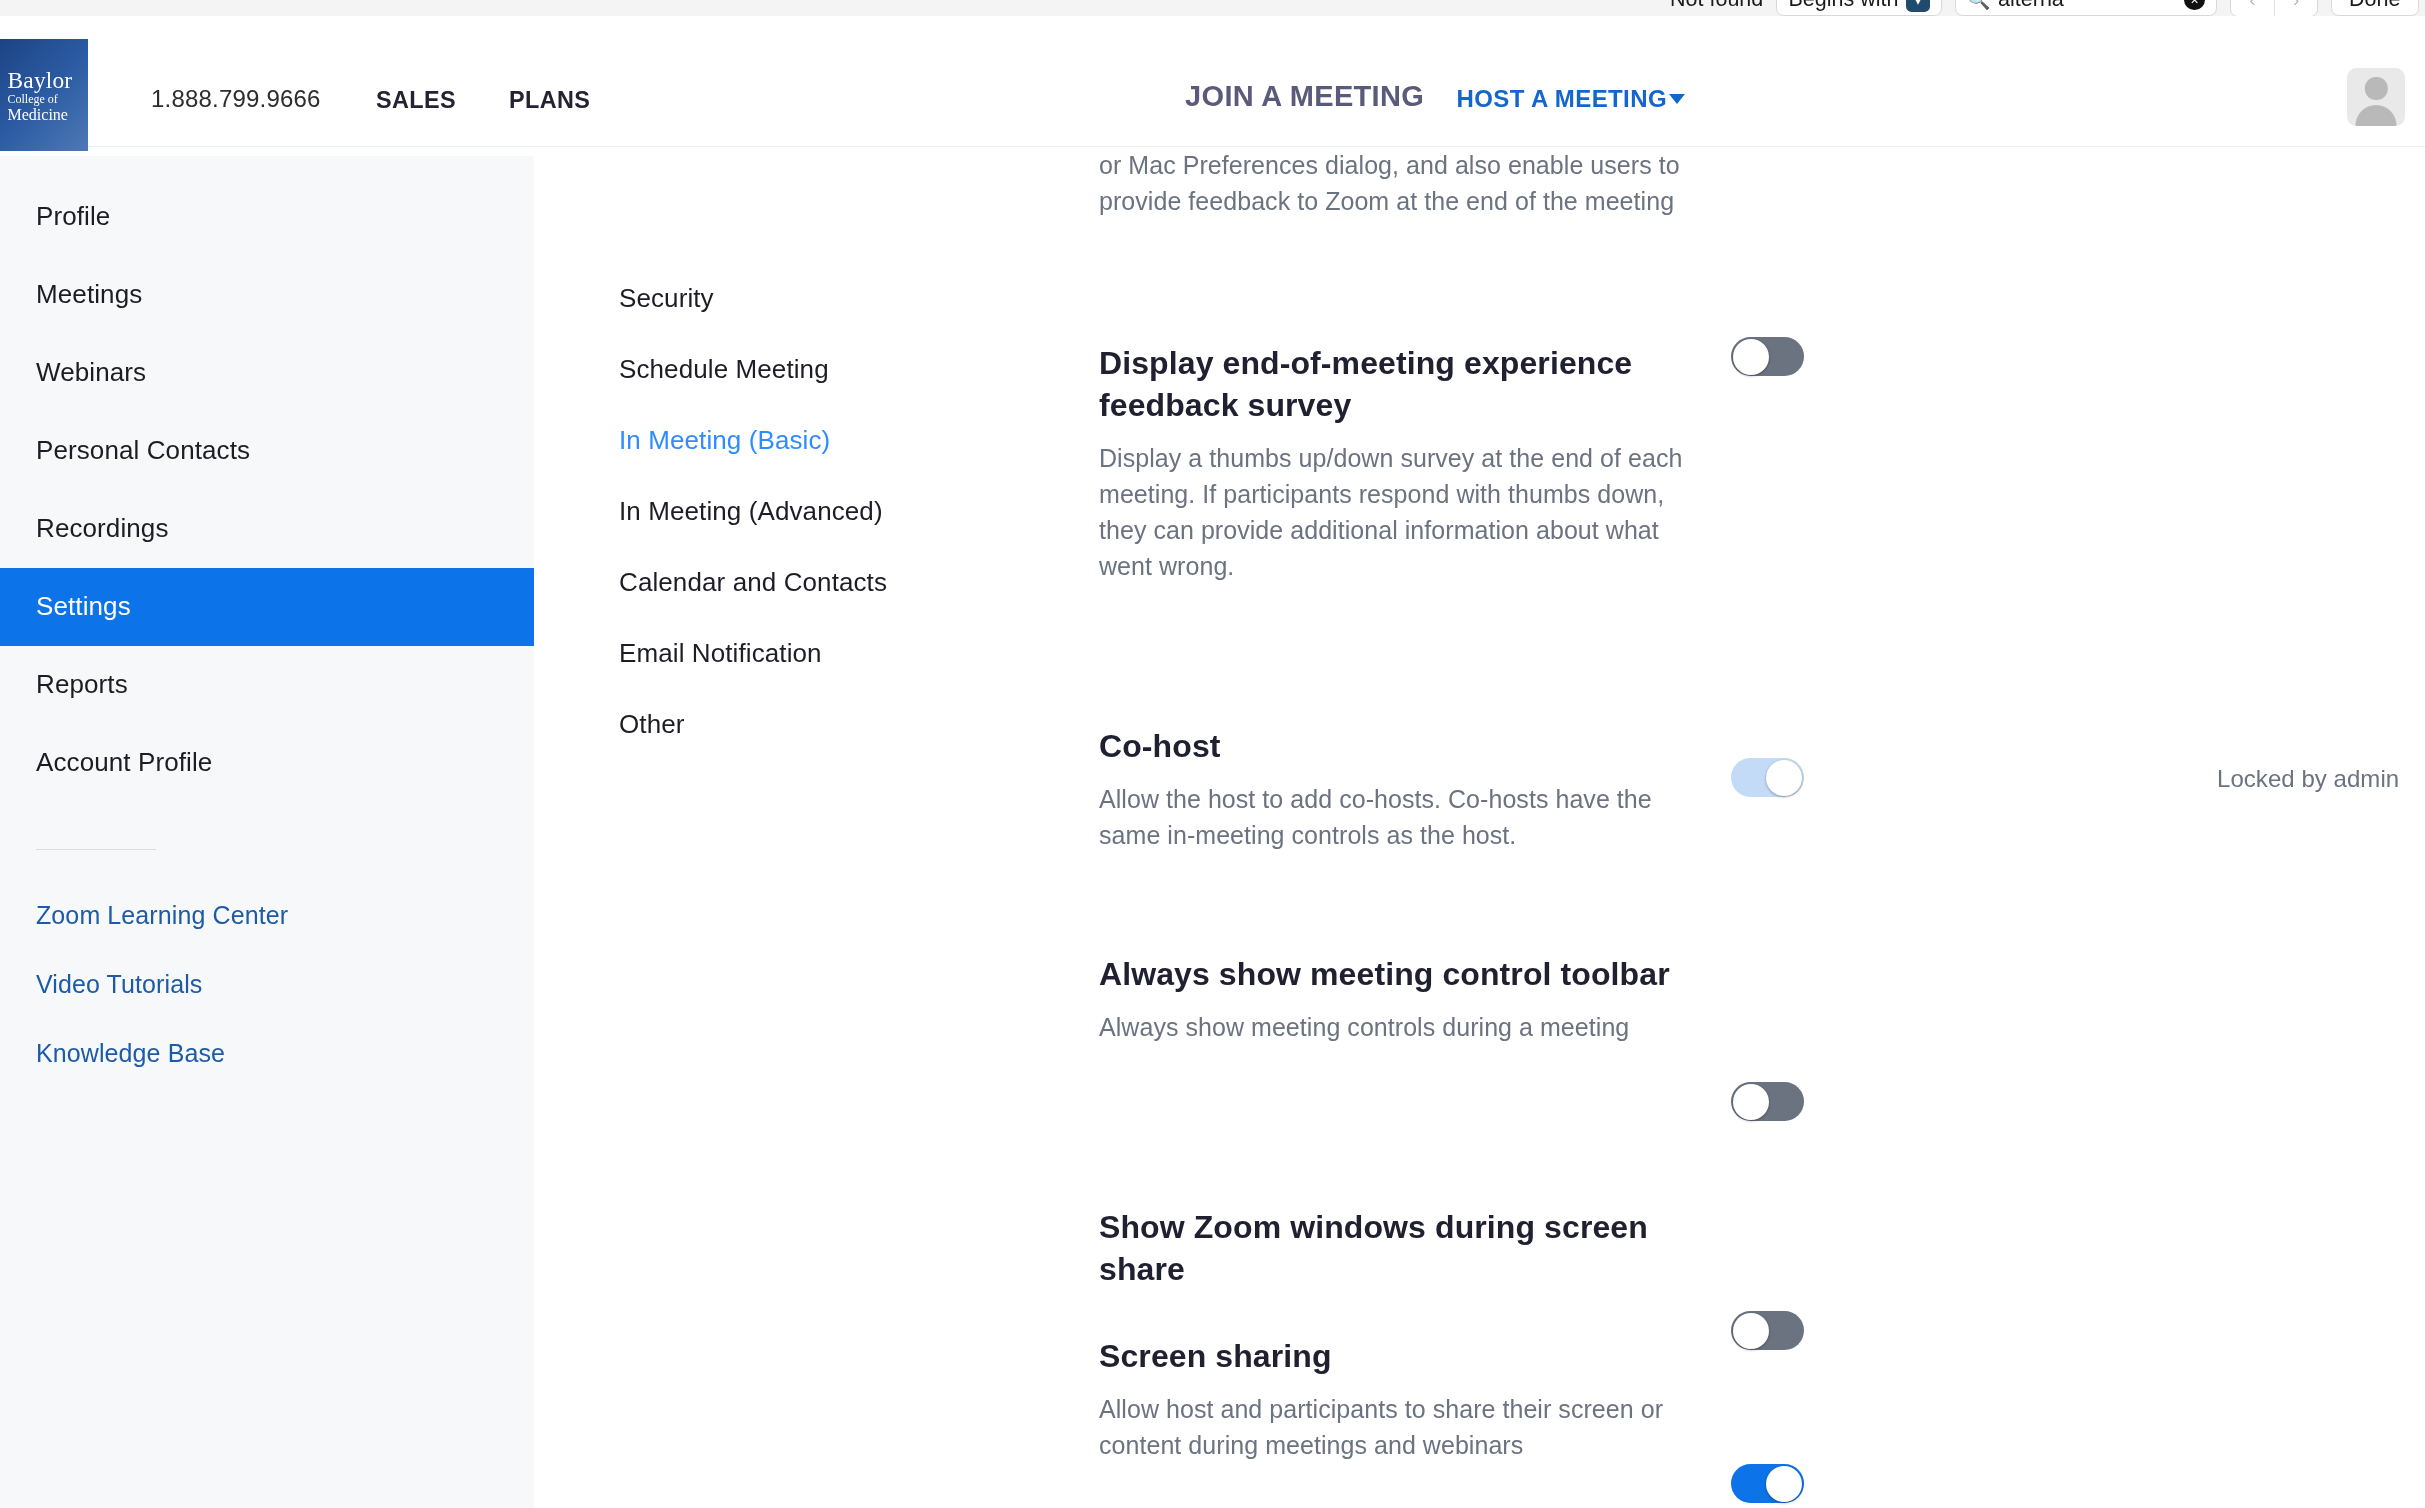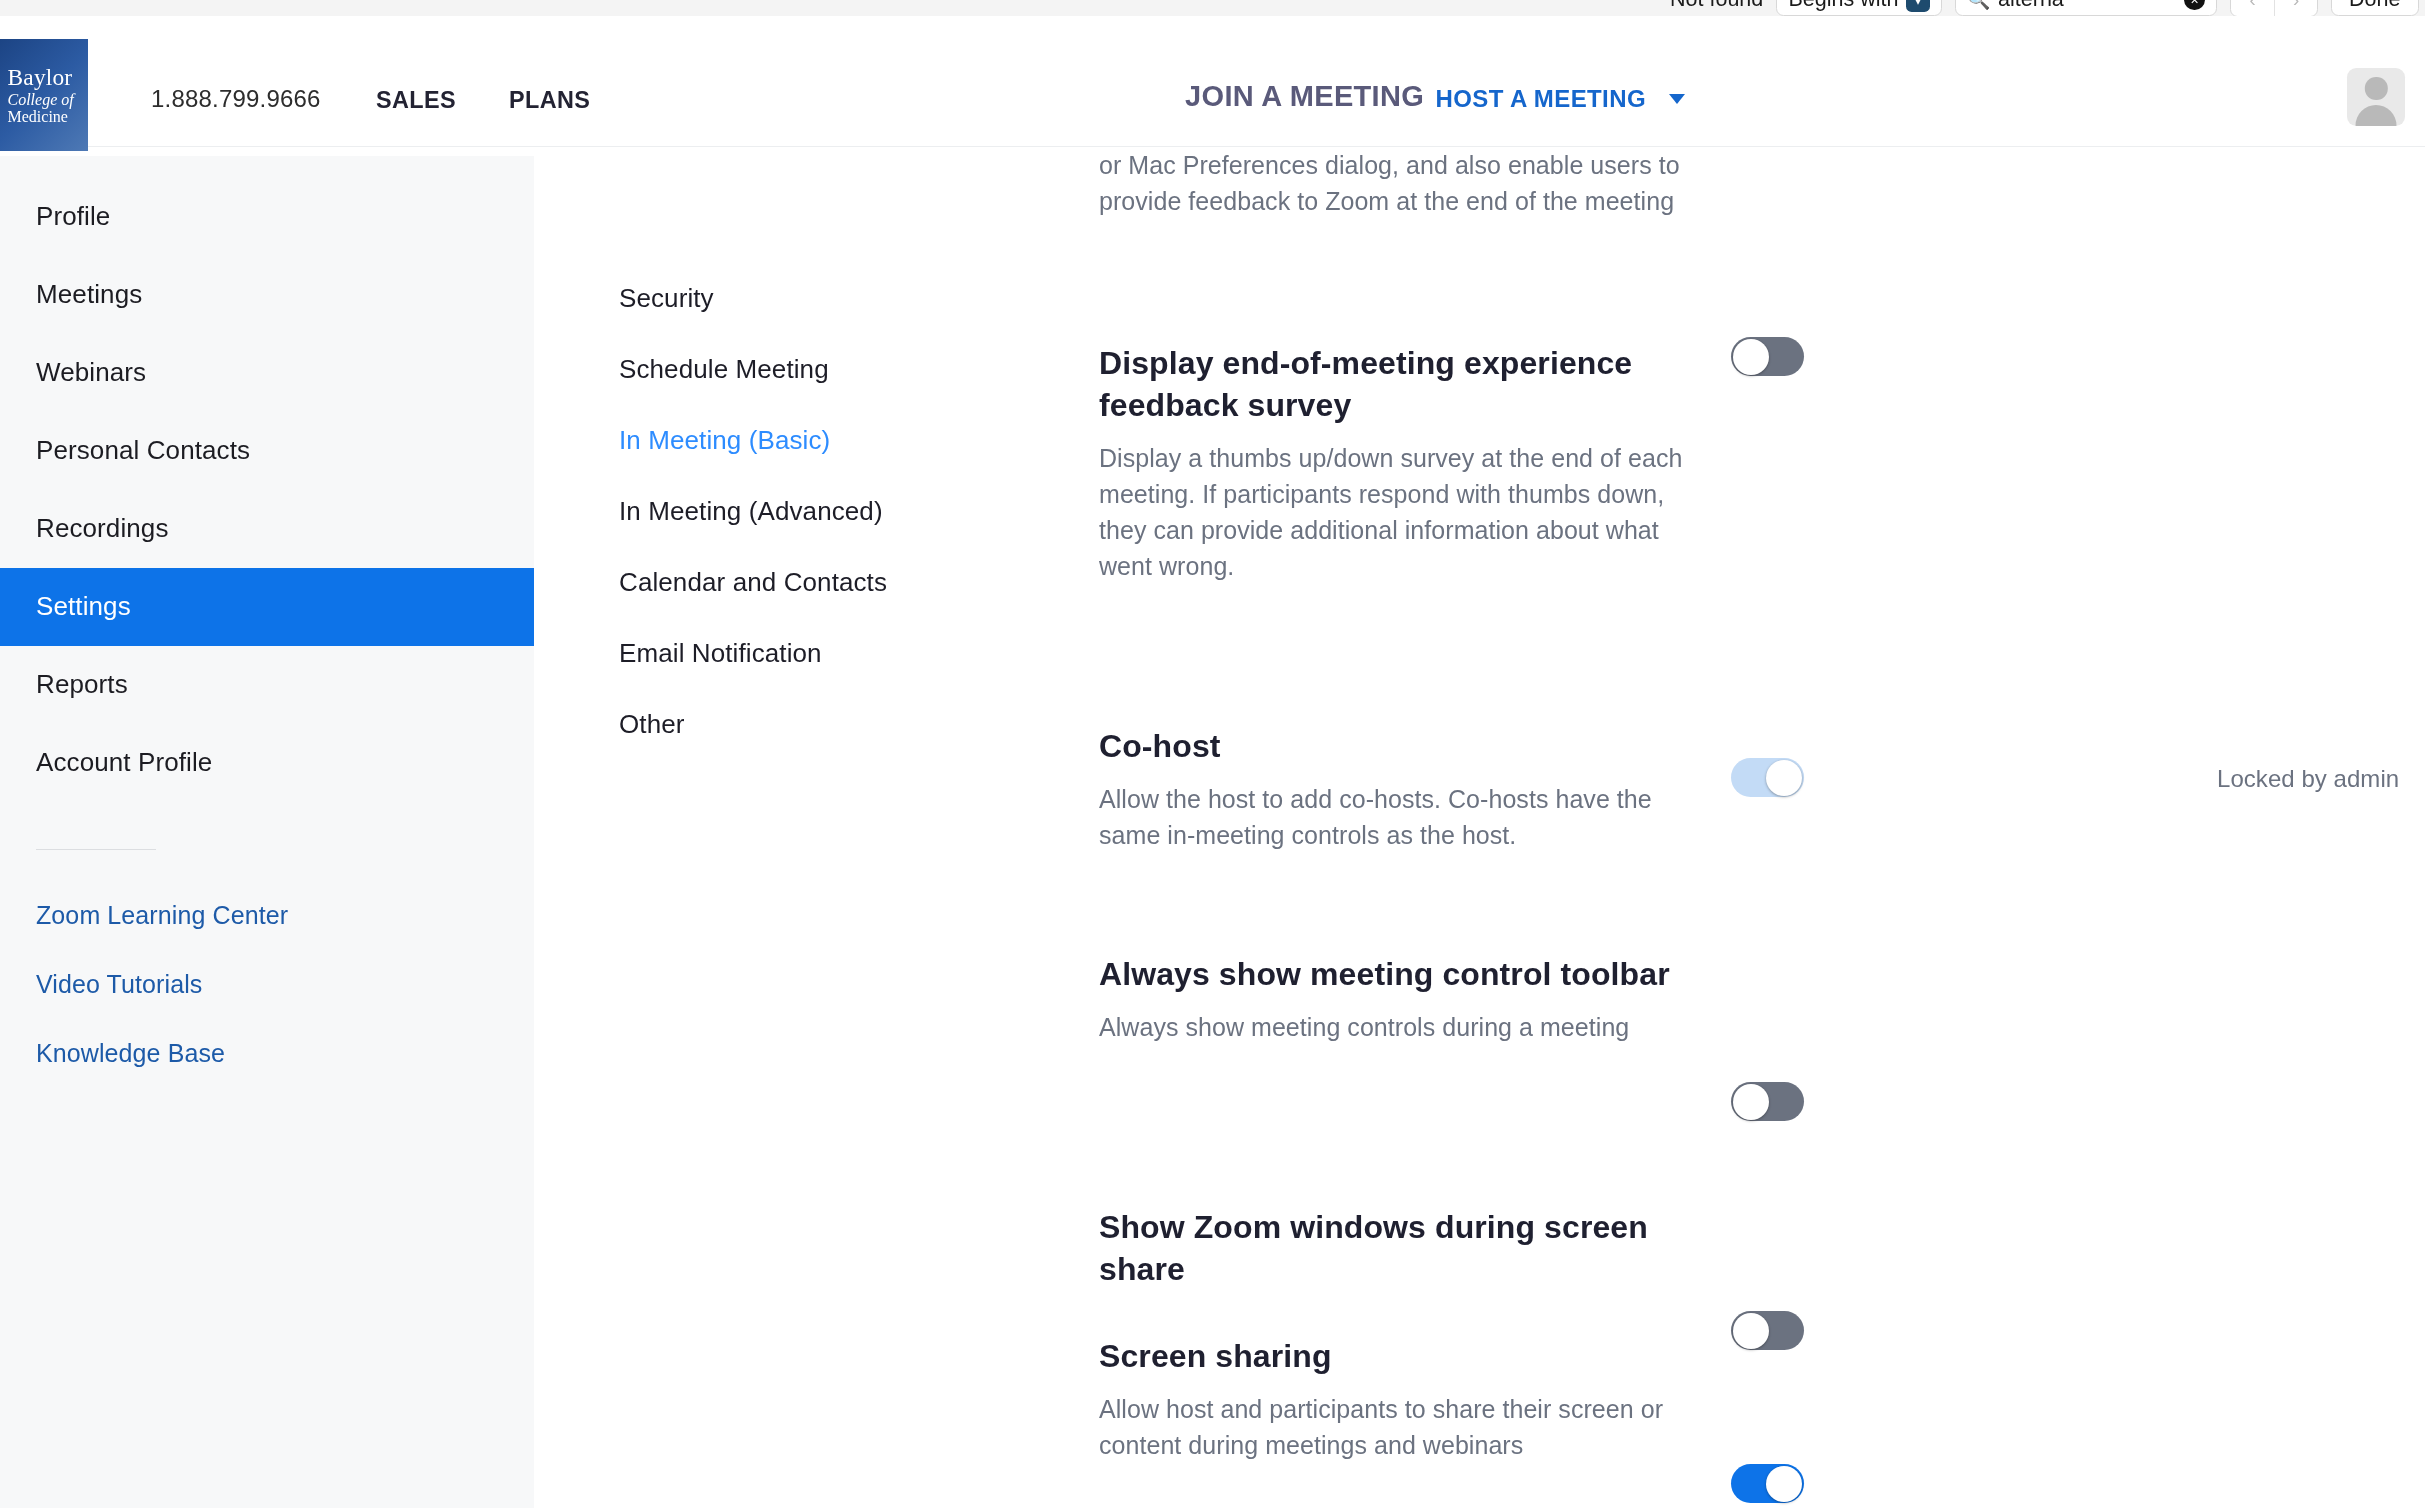--- a/index.html
+++ b/index.html
@@ -59,21 +59,21 @@
     border-bottom: 0.9px solid #eceef0;
   }
   .logo {
     position: absolute; left: 0; top: 23.4px; width: 88px; height: 112px;
     background: linear-gradient(135deg, #1c4484 0%, #2c5ba3 50%, #4e79b5 100%);
     color: #fff; font-family: "Liberation Serif", serif;
     display: flex; flex-direction: column; justify-content: center;
     padding-left: 7.5px; line-height: 1.12;
   }
   .logo .l1 { font-size: 23.4px; letter-spacing: 0.2px; }
-  .logo .l2 { font-size: 16px; font-style: italic; }
+  .logo .l2 { font-size: 12px; }
   .logo .l3 { font-size: 16px; }
 
   .phone {
     position: absolute; left: 151px; top: 69px;
     font-size: 24px; color: #2d2d2d; letter-spacing: 0.2px;
   }
   .topnav-item {
     position: absolute; top: 71px; font-size: 23.4px; font-weight: bold;
     color: #232333; letter-spacing: 0.4px;
   }
@@ -81,21 +81,21 @@
   .topnav-plans { left: 509px; }
 
   .join-meeting {
     position: absolute; right: 1002px; top: 64px;
     font-size: 29px; font-weight: bold; color: #5a5a7a; letter-spacing: 0.3px;
     white-space: nowrap;
   }
   .host-meeting {
     position: absolute; right: 741px; top: 69px;
     font-size: 24px; font-weight: bold; color: #1566cc; letter-spacing: 0.4px;
-    white-space: nowrap; display: flex; align-items: center; gap: 23px;
+    white-space: nowrap; display: flex; align-items: center; gap: 2px;
   }
   .host-caret {
     width: 0; height: 0; border-left: 8.4px solid transparent;
     border-right: 8.4px solid transparent; border-top: 10.3px solid #1566cc;
     display: inline-block;
   }
   .avatar {
     position: absolute; right: 20.6px; top: 52px; width: 58px; height: 58px;
     background: #e9e9e9; border-radius: 9.3px; overflow: hidden;
   }

